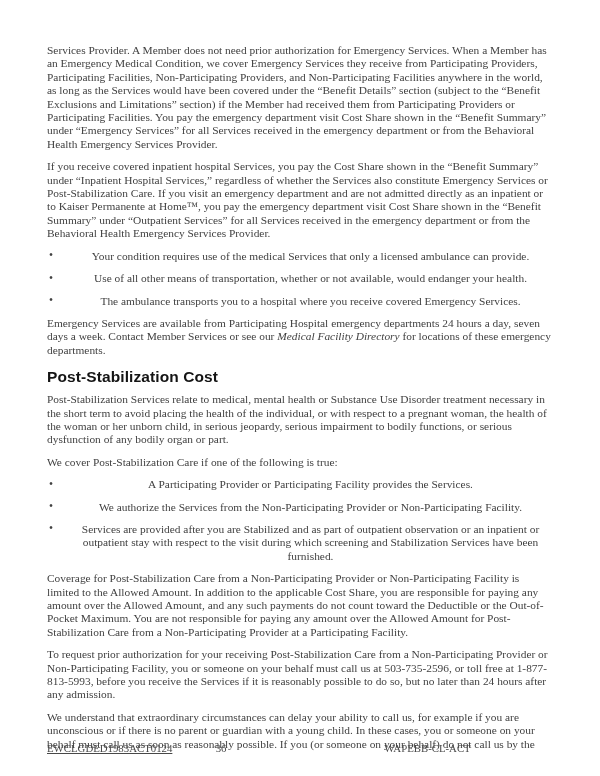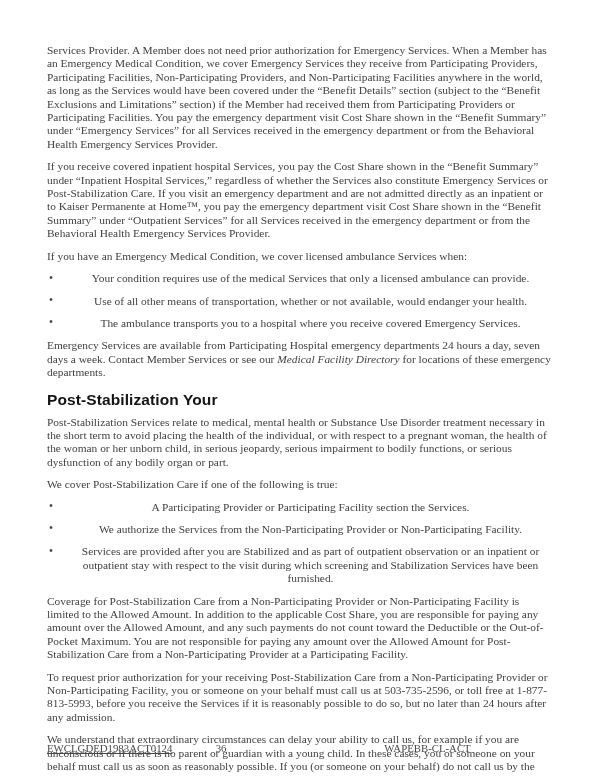--- a/index.html
+++ b/index.html
@@ -40,38 +40,37 @@
 </style>
 </head>
 <body>
 
 <div class="page">
 
   <p class="para">Services Provider. A Member does not need prior authorization for Emergency Services. When a Member has an Emergency Medical Condition, we cover Emergency Services they receive from Participating Providers, Participating Facilities, Non-Participating Providers, and Non-Participating Facilities anywhere in the world, as long as the Services would have been covered under the “Benefit Details” section (subject to the “Benefit Exclusions and Limitations” section) if the Member had received them from Participating Providers or Participating Facilities. You pay the emergency department visit Cost Share shown in the “Benefit Summary” under “Emergency Services” for all Services received in the emergency department or from the Behavioral Health Emergency Services Provider.</p>
 
   <p class="para">If you receive covered inpatient hospital Services, you pay the Cost Share shown in the “Benefit Summary” under “Inpatient Hospital Services,” regardless of whether the Services also constitute Emergency Services or Post-Stabilization Care. If you visit an emergency department and are not admitted directly as an inpatient or to Kaiser Permanente at Home™, you pay the emergency department visit Cost Share shown in the “Benefit Summary” under “Outpatient Services” for all Services received in the emergency department or from the Behavioral Health Emergency Services Provider.</p>
 
-  <p class="para">If you have an Emergency Medical Condition, we cover licensed ambulance Services when:</p>
 
   <ul class="bullet-list">
     <li class="bullet-item">Your condition requires use of the medical Services that only a licensed ambulance can provide.</li>
     <li class="bullet-item">Use of all other means of transportation, whether or not available, would endanger your health.</li>
     <li class="bullet-item">The ambulance transports you to a hospital where you receive covered Emergency Services.</li>
   </ul>
 
   <p class="para"><span>Emergency Services are available from Participating Hospital emergency departments 24 hours a day, seven days a week. Contact Member Services or see our </span><span class="italic">Medical Facility Directory</span><span> for locations of these emergency departments.</span></p>
 
-  <h1 class="section-heading">Post-Stabilization Your</h1>
+  <h1 class="section-heading">Post-Stabilization Cost</h1>
 
   <p class="para">Post-Stabilization Services relate to medical, mental health or Substance Use Disorder treatment necessary in the short term to avoid placing the health of the individual, or with respect to a pregnant woman, the health of the woman or her unborn child, in serious jeopardy, serious impairment to bodily functions, or serious dysfunction of any bodily organ or part.</p>
 
   <p class="para">We cover Post-Stabilization Care if one of the following is true:</p>
 
   <ul class="bullet-list">
-    <li class="bullet-item">A Participating Provider or Participating Facility section the Services.</li>
+    <li class="bullet-item">A Participating Provider or Participating Facility provides the Services.</li>
     <li class="bullet-item">We authorize the Services from the Non-Participating Provider or Non-Participating Facility.</li>
     <li class="bullet-item">Services are provided after you are Stabilized and as part of outpatient observation or an inpatient or outpatient stay with respect to the visit during which screening and Stabilization Services have been furnished.</li>
   </ul>
 
   <p class="para">Coverage for Post-Stabilization Care from a Non-Participating Provider or Non-Participating Facility is limited to the Allowed Amount. In addition to the applicable Cost Share, you are responsible for paying any amount over the Allowed Amount, and any such payments do not count toward the Deductible or the Out-of-Pocket Maximum. You are not responsible for paying any amount over the Allowed Amount for Post-Stabilization Care from a Non-Participating Provider at a Participating Facility.</p>
 
   <p class="para">To request prior authorization for your receiving Post-Stabilization Care from a Non-Participating Provider or Non-Participating Facility, you or someone on your behalf must call us at 503-735-2596, or toll free at 1-877-813-5993, before you receive the Services if it is reasonably possible to do so, but no later than 24 hours after any admission.</p>
 
   <p class="para">We understand that extraordinary circumstances can delay your ability to call us, for example if you are unconscious or if there is no parent or guardian with a young child. In these cases, you or someone on your behalf must call us as soon as reasonably possible. If you (or someone on your behalf) do not call us by the</p>
 

